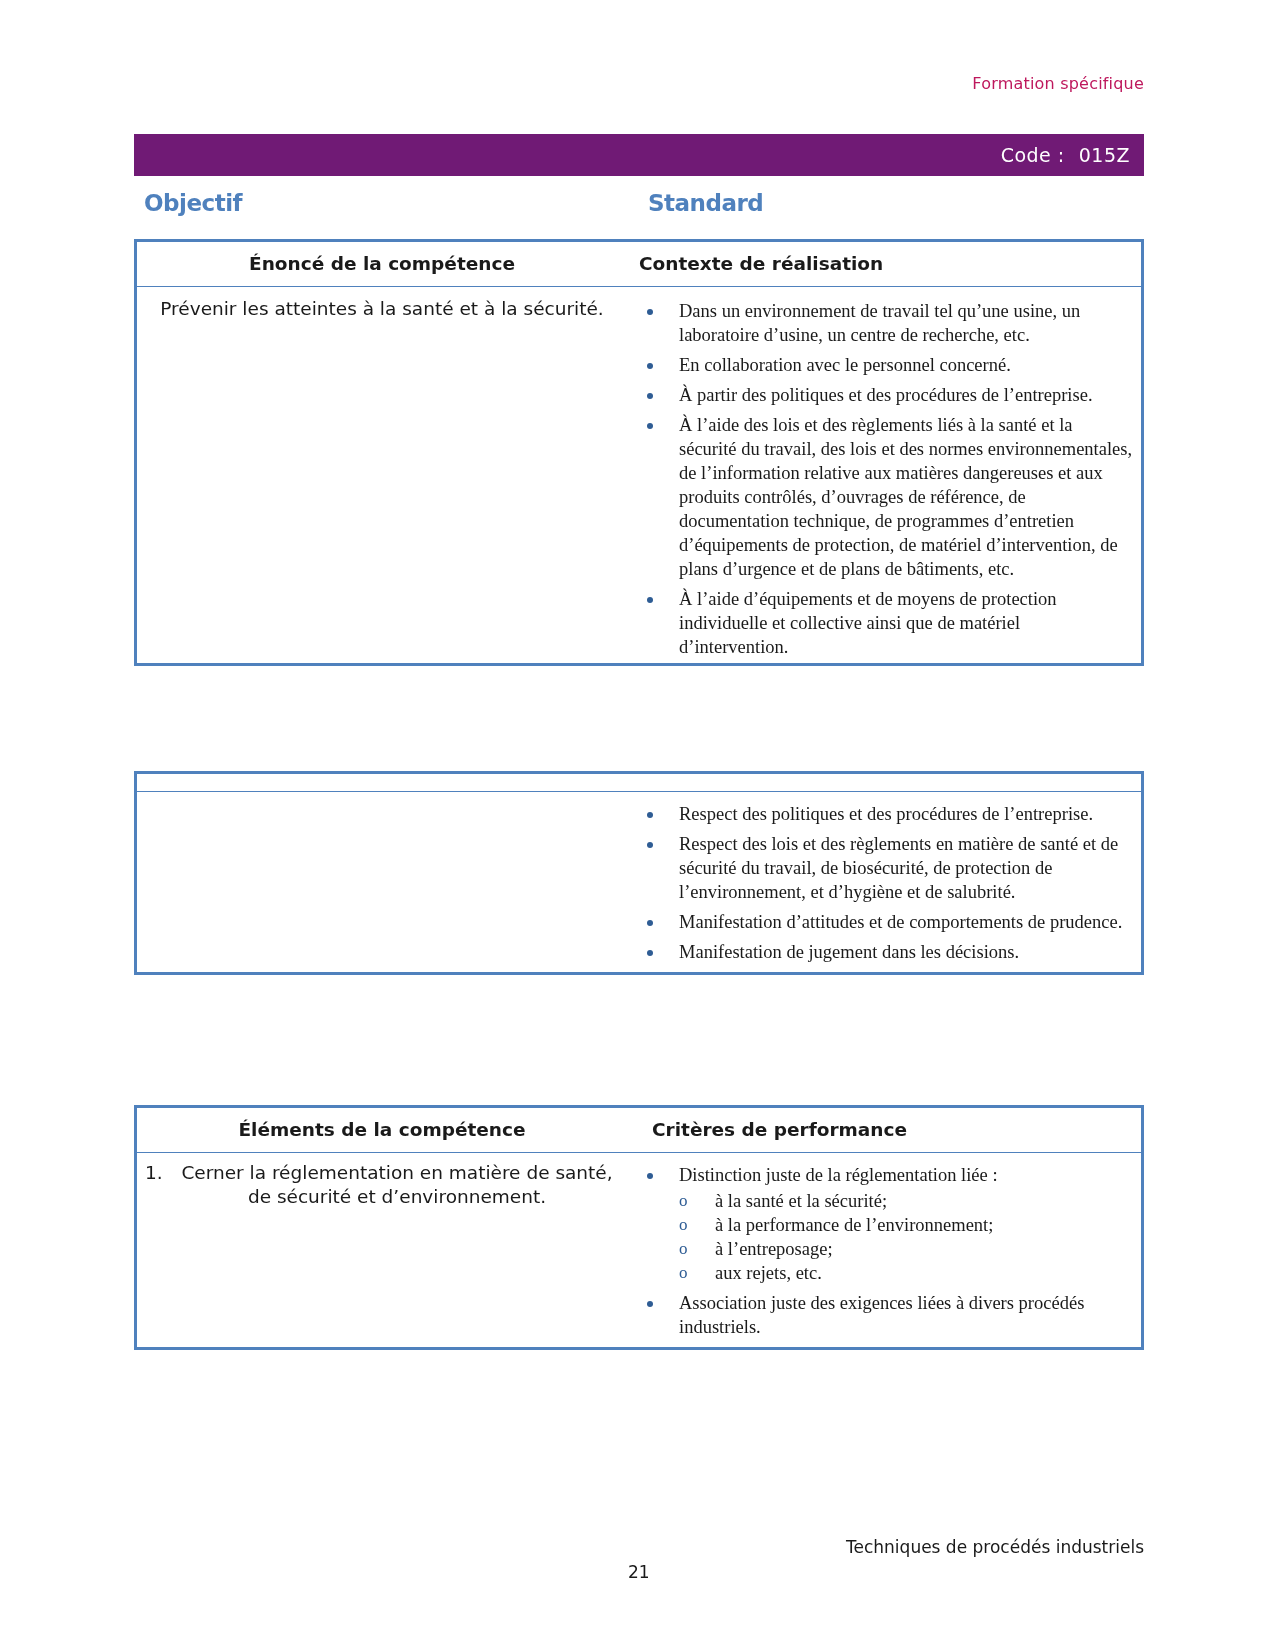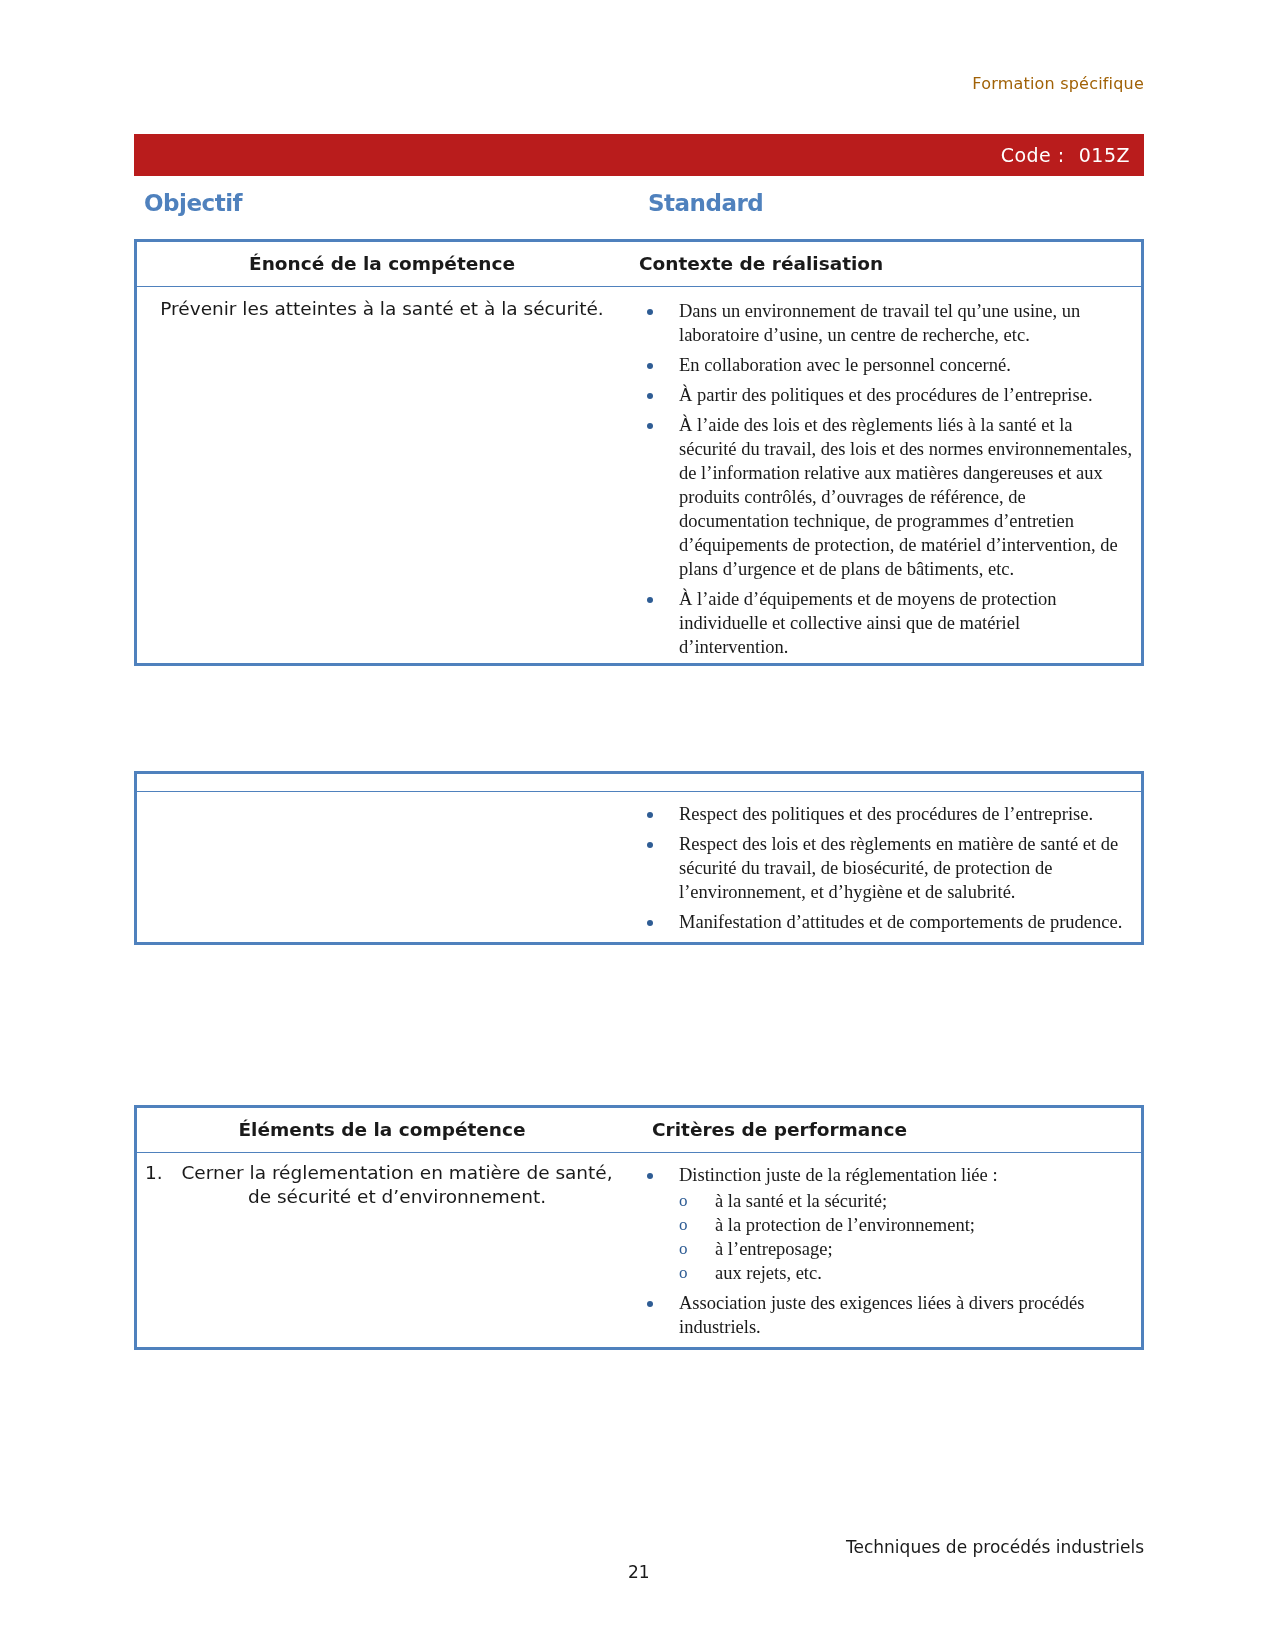--- a/index.html
+++ b/index.html
@@ -1,19 +1,19 @@
 <!DOCTYPE html>
 <html><head>
 <meta charset="utf-8">
 <style>
   html, body { margin:0; padding:0; background:#fff; }
   body { width:1275px; height:1650px; position:relative; font-family:"DejaVu Sans","Liberation Sans",sans-serif; color:#1a1a1a; overflow:hidden; }
   .page { position:absolute; left:134px; top:0; width:1010px; }
-  .running-head { position:absolute; right:0; top:74px; color:#a16207; font-size:16px; letter-spacing:0.2px; }
-  .code-bar { position:absolute; left:0; top:134px; width:1010px; height:42px; background:#b91c1c; color:#fff; font-size:19px; display:flex; justify-content:flex-end; align-items:center; box-sizing:border-box; padding-right:14px; letter-spacing:0.5px; }
+  .running-head { position:absolute; right:0; top:74px; color:#be185d; font-size:16px; letter-spacing:0.2px; }
+  .code-bar { position:absolute; left:0; top:134px; width:1010px; height:42px; background:#701a75; color:#fff; font-size:19px; display:flex; justify-content:flex-end; align-items:center; box-sizing:border-box; padding-right:14px; letter-spacing:0.5px; }
   .code-bar span { margin-left:14px; }
   .col-title { position:absolute; top:190px; color:#4f81bd; font-weight:bold; font-size:23px; font-family:"DejaVu Sans",sans-serif; letter-spacing:-0.5px; }
   .box { position:absolute; left:0; width:1010px; border:3px solid #4f81bd; box-sizing:border-box; }
   .row { display:flex; }
   .row.head { border-bottom:1.5px solid #4f81bd; }
   .cell-l { width:490px; box-sizing:border-box; padding:0 8px;text-align:center; }
   .cell-r { flex:1; box-sizing:border-box; padding:0 8px 0 12px; }
   .hd { font-weight:bold; font-size:18.5px; line-height:24px; }
   .txt { font-size:18.5px; line-height:24px; }
   ul.b { list-style:none; margin:0; padding:0;font-family:Liberation Serif, serif; }
@@ -64,20 +64,21 @@
     <div class="row head" style="padding:8px 0 9px;">
       <div class="cell-l"></div>
     </div>
     <div class="row" style="padding:10px 0 2px;">
       <div class="cell-l"></div>
       <div class="cell-r">
         <ul class="b">
           <li>Respect des politiques et des procédures de l’entreprise.</li>
           <li>Respect des lois et des règlements en matière de santé et de sécurité du travail, de biosécurité, de protection de l’environnement, et d’hygiène et de salubrité.</li>
           <li>Manifestation d’attitudes et de comportements de prudence.</li>
+          <li>Manifestation de jugement dans les décisions.</li>
         </ul>
       </div>
     </div>
   </div>
 
   <div class="box" style="top:1105px;">
     <div class="row head" style="height:44px; align-items:center;gap:13px;">
       <div class="cell-l hd">Éléments de la compétence</div>
       <div class="cell-r hd">Critères de performance</div>
     </div>
@@ -87,21 +88,21 @@
           <span class="n">1.</span>
           <span>Cerner la réglementation en matière de santé, de sécurité et d’environnement.</span>
         </div>
       </div>
       <div class="cell-r" style="padding-top:2px;">
         <ul class="b">
           <li>
             <span>Distinction juste de la réglementation liée :</span>
             <ul class="o">
               <li>à la santé et la sécurité;</li>
-              <li>à la protection de l’environnement;</li>
+              <li>à la performance de l’environnement;</li>
               <li>à l’entreposage;</li>
               <li>aux rejets, etc.</li>
             </ul>
           </li>
           <li>Association juste des exigences liées à divers procédés industriels.</li>
         </ul>
       </div>
     </div>
   </div>
 

